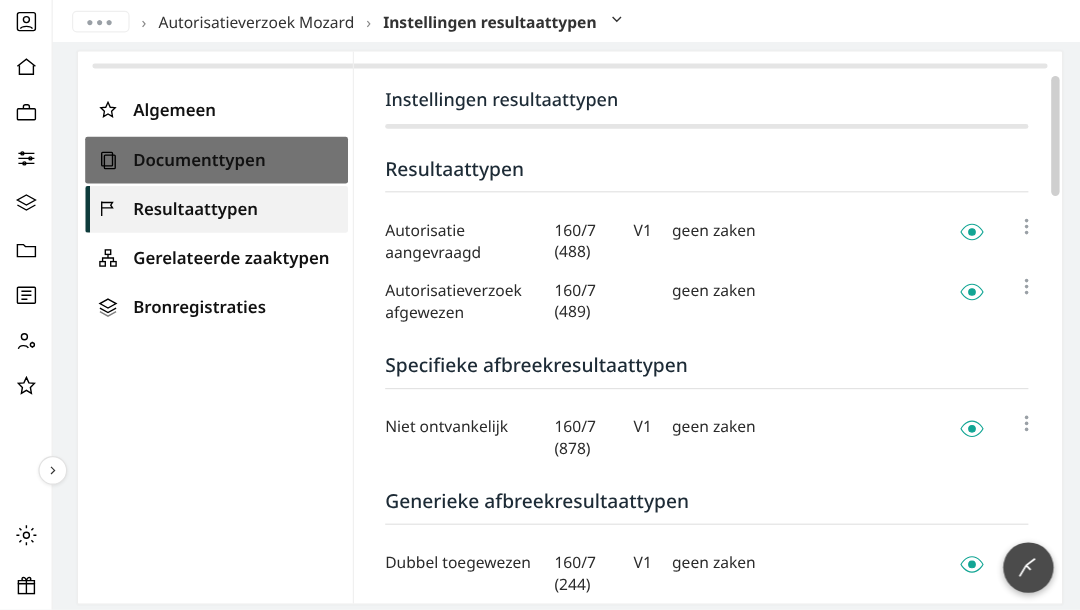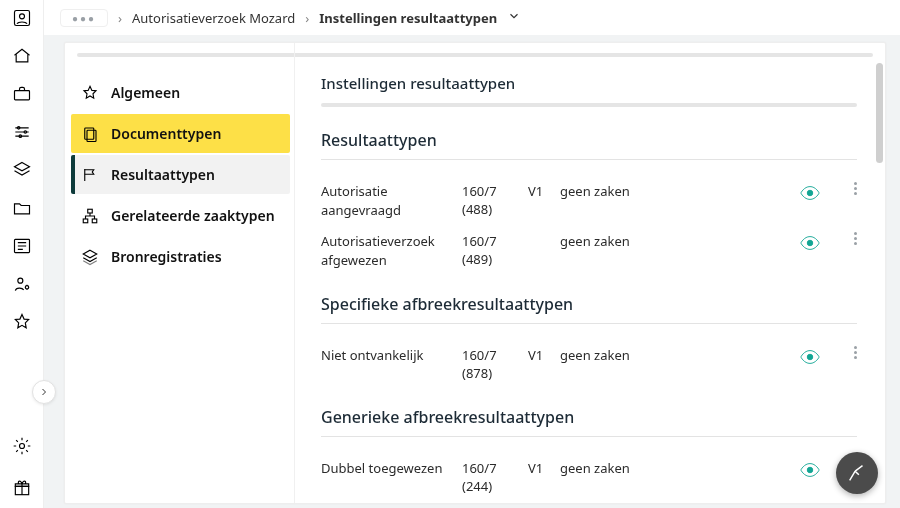--- a/index.html
+++ b/index.html
@@ -32,25 +32,25 @@
   .topbar .crumb{cursor:default}
   .topbar .crumb.current{font-weight:700}
   .topbar .caret svg{width:14px;height:14px;stroke:#333;fill:none;stroke-width:2}
 
   
   .panel{position:absolute;left:64px;right:14px;top:42px;bottom:4px;background:var(--panel);border:1px solid #eee;border-radius:2px;display:flex;box-shadow:0 0 0 1px rgba(0,0,0,.01)}
   .panel::before{content:"";position:absolute;left:12px;right:12px;top:10px;height:4px;background:#e5e5e5;border-radius:2px}
 
   
   .side{width:230px;border-right:1px solid #f0f0f0;padding:28px 4px 8px 6px;position:relative;overflow-y:auto}
-  .side .item{display:flex;align-items:flex-end;gap:12px;padding:10px 10px;margin:2px 0;border-radius:2px;font-size:14px;font-weight:600;cursor:pointer;color:#111}
+  .side .item{display:flex;align-items:flex-start;gap:12px;padding:10px 10px;margin:2px 0;border-radius:2px;font-size:14px;font-weight:600;cursor:pointer;color:#111}
   .side .item svg{width:18px;height:18px;stroke:#000;stroke-width:1.5;fill:none;flex:none}
   .side .item.selected{background:#f2f2f2;border-left:4px solid #0e3b3b;padding-left:6px}
   .side .item:not(.selected){background:transparent}
-  .side .item.hover{background:#fde047}
+  .side .item.hover{background:#737373}
   .side::-webkit-scrollbar{width:8px}
   .side::-webkit-scrollbar-thumb{background:#d8d8d8;border-radius:4px}
 
   
   .content{flex:1;padding:30px 28px 8px 26px;overflow-y:auto;position:relative}
   .content .title{font-size:15px;color:var(--ink);font-weight:500;margin:0 0 10px 0}
   .content hr.thick{border:none;height:4px;background:#e5e5e5;border-radius:2px;margin:0 0 22px 0}
   .content .section-h{font-size:16px;color:var(--ink);font-weight:500;margin:0 0 8px 0}
   .content hr.thin{border:none;border-top:1px solid #e3e3e3;margin:0 0 16px 0}
 

